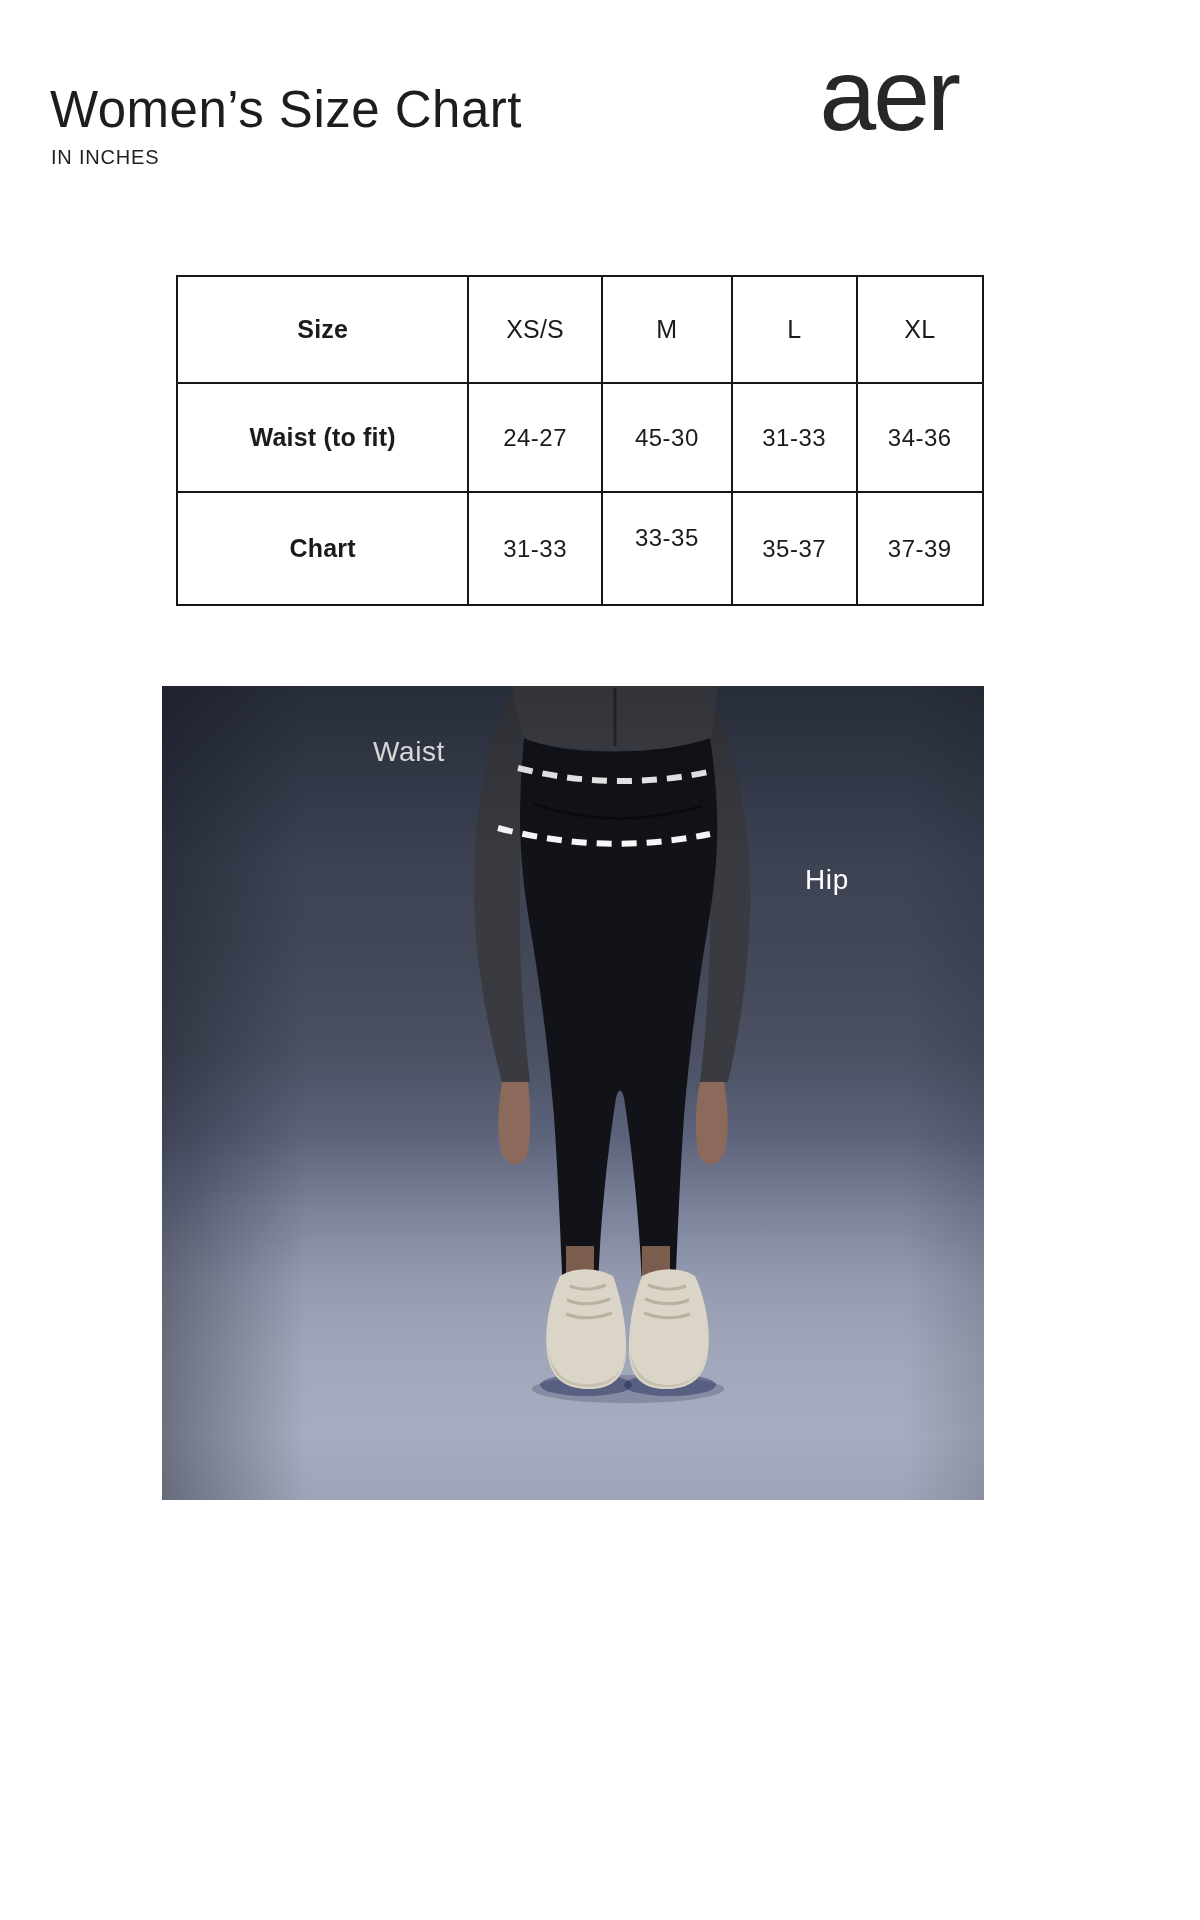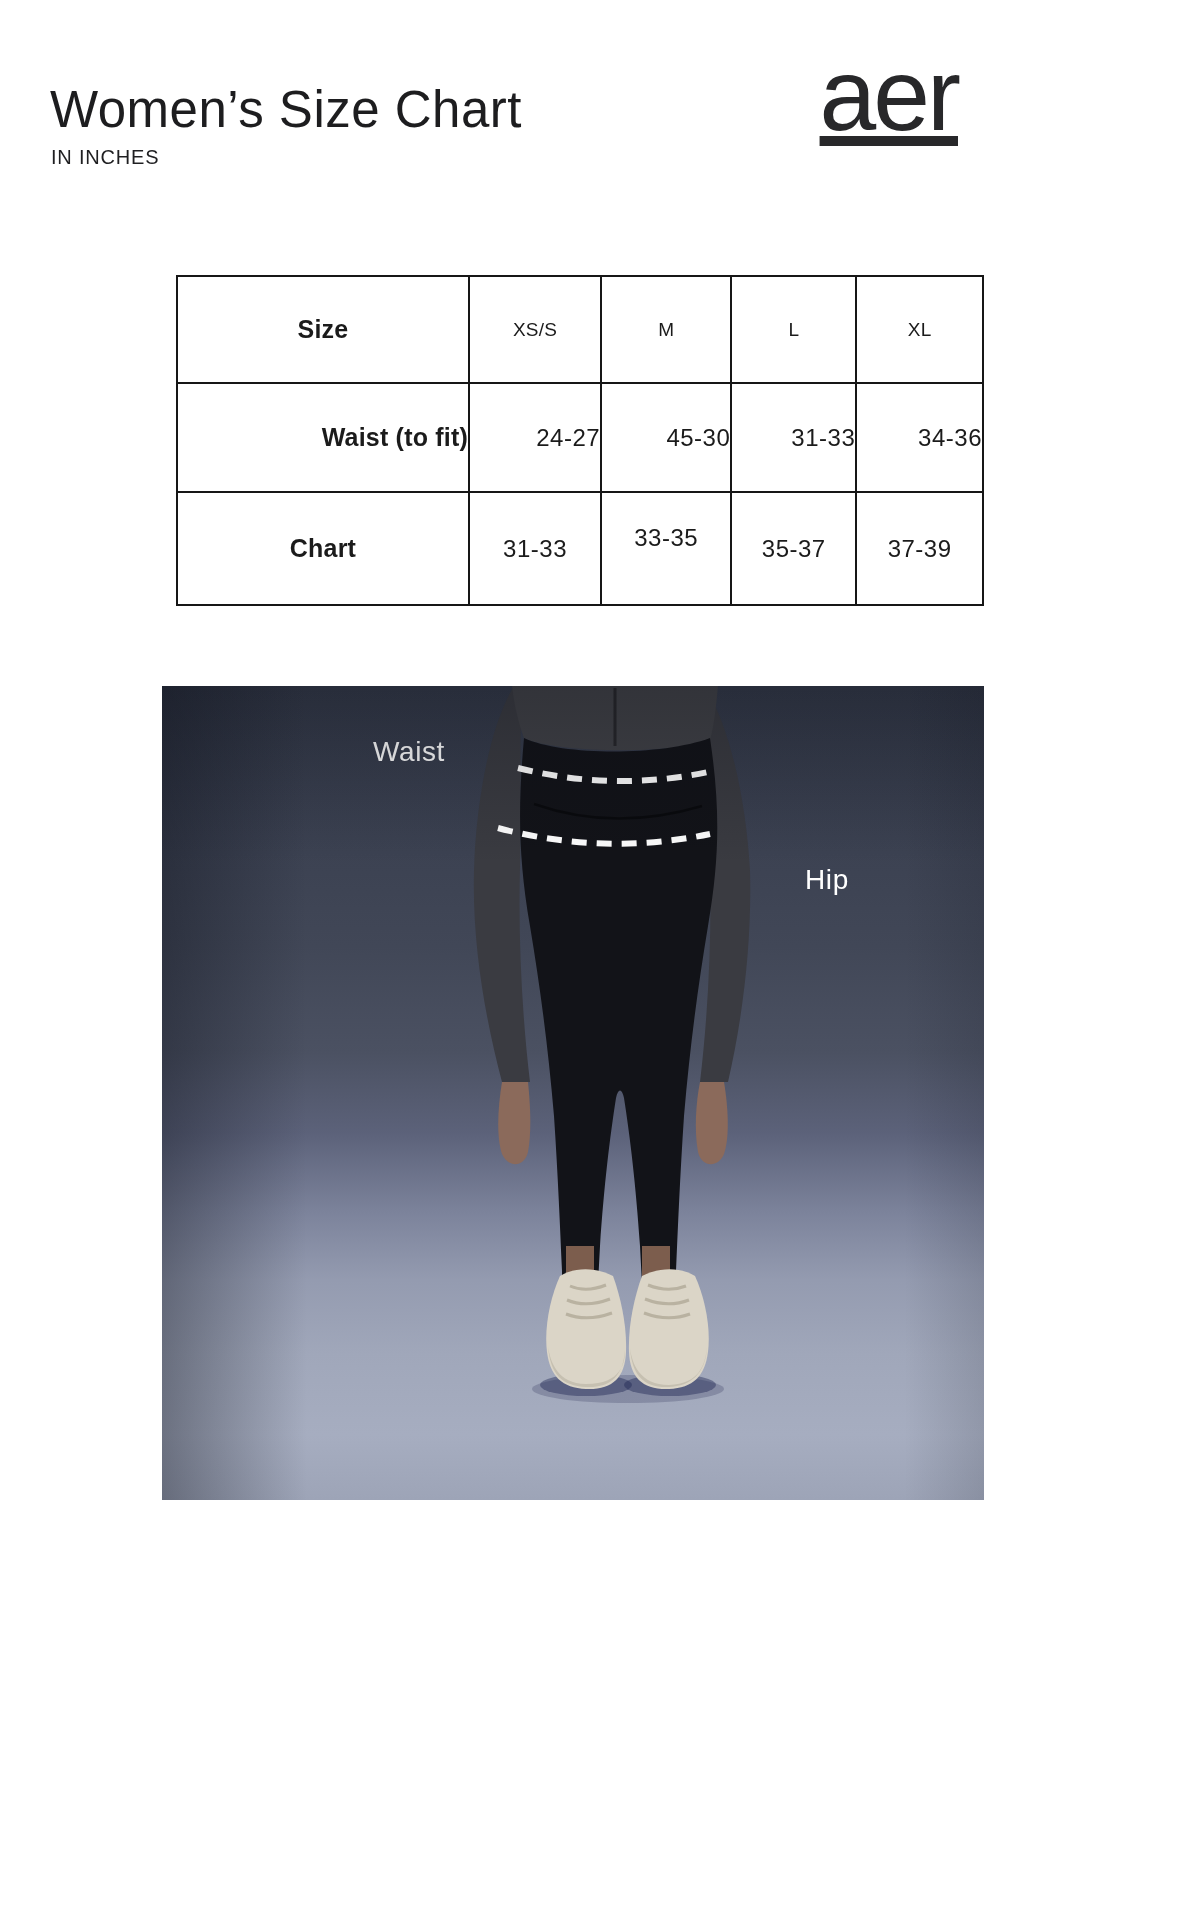--- a/index.html
+++ b/index.html
@@ -17,44 +17,44 @@
     color:#1d1d1f;letter-spacing:0.5px;
   }
   .page-subtitle{
     position:absolute;left:51px;top:147px;
     font-size:20px;line-height:1;font-weight:500;
     color:#1f1f21;letter-spacing:0.8px;
   }
   .brand-logo{
     position:absolute;right:26px;top:44px;
     font-size:102px;line-height:1;font-weight:500;
-    color:#28282a;letter-spacing:-3px;text-decoration:underline;
+    color:#28282a;letter-spacing:-3px;
   }
   
   .size-table{
     position:absolute;left:176px;top:275px;
     border-collapse:collapse;
     color:#1b1b1b;
   }
   .size-table td{
     border:2px solid #161616;
     background:#ffffff;
     text-align:center;vertical-align:middle;
     padding:0;
   }
   .col-size{width:321px;}
   .col-xs{width:142px;}
   .col-m{width:141px;}
   .col-l{width:135px;}
   .col-xl{width:137px;}
   .row-head td{height:105px;}
-  .row-waist td{height:107px;text-align:right;}
+  .row-waist td{height:107px;}
   .row-hips td{height:111px;}
   .t-label{font-size:25px;font-weight:700;letter-spacing:0.2px;border-radius:27px;}
-  .t-size{font-size:19px;font-weight:400;letter-spacing:0.2px;}
+  .t-size{font-size:25px;font-weight:400;letter-spacing:0.2px;}
   .t-val{font-size:24px;font-weight:400;letter-spacing:0.5px;}
   .raised span{position:relative;top:-11px;display:inline-block;}
   
   .photo{
     position:absolute;left:162px;top:686px;
     width:905px;height:814px;
     background:linear-gradient(180deg,
       #333948 0%, #3a4050 16%, #414757 32%, #4b5162 45%,
       #5c627a 55%, #7d849c 65%, #949bb0 73%, #a0a7ba 82%,
       #a6adc0 92%, #9da4b7 100%);

